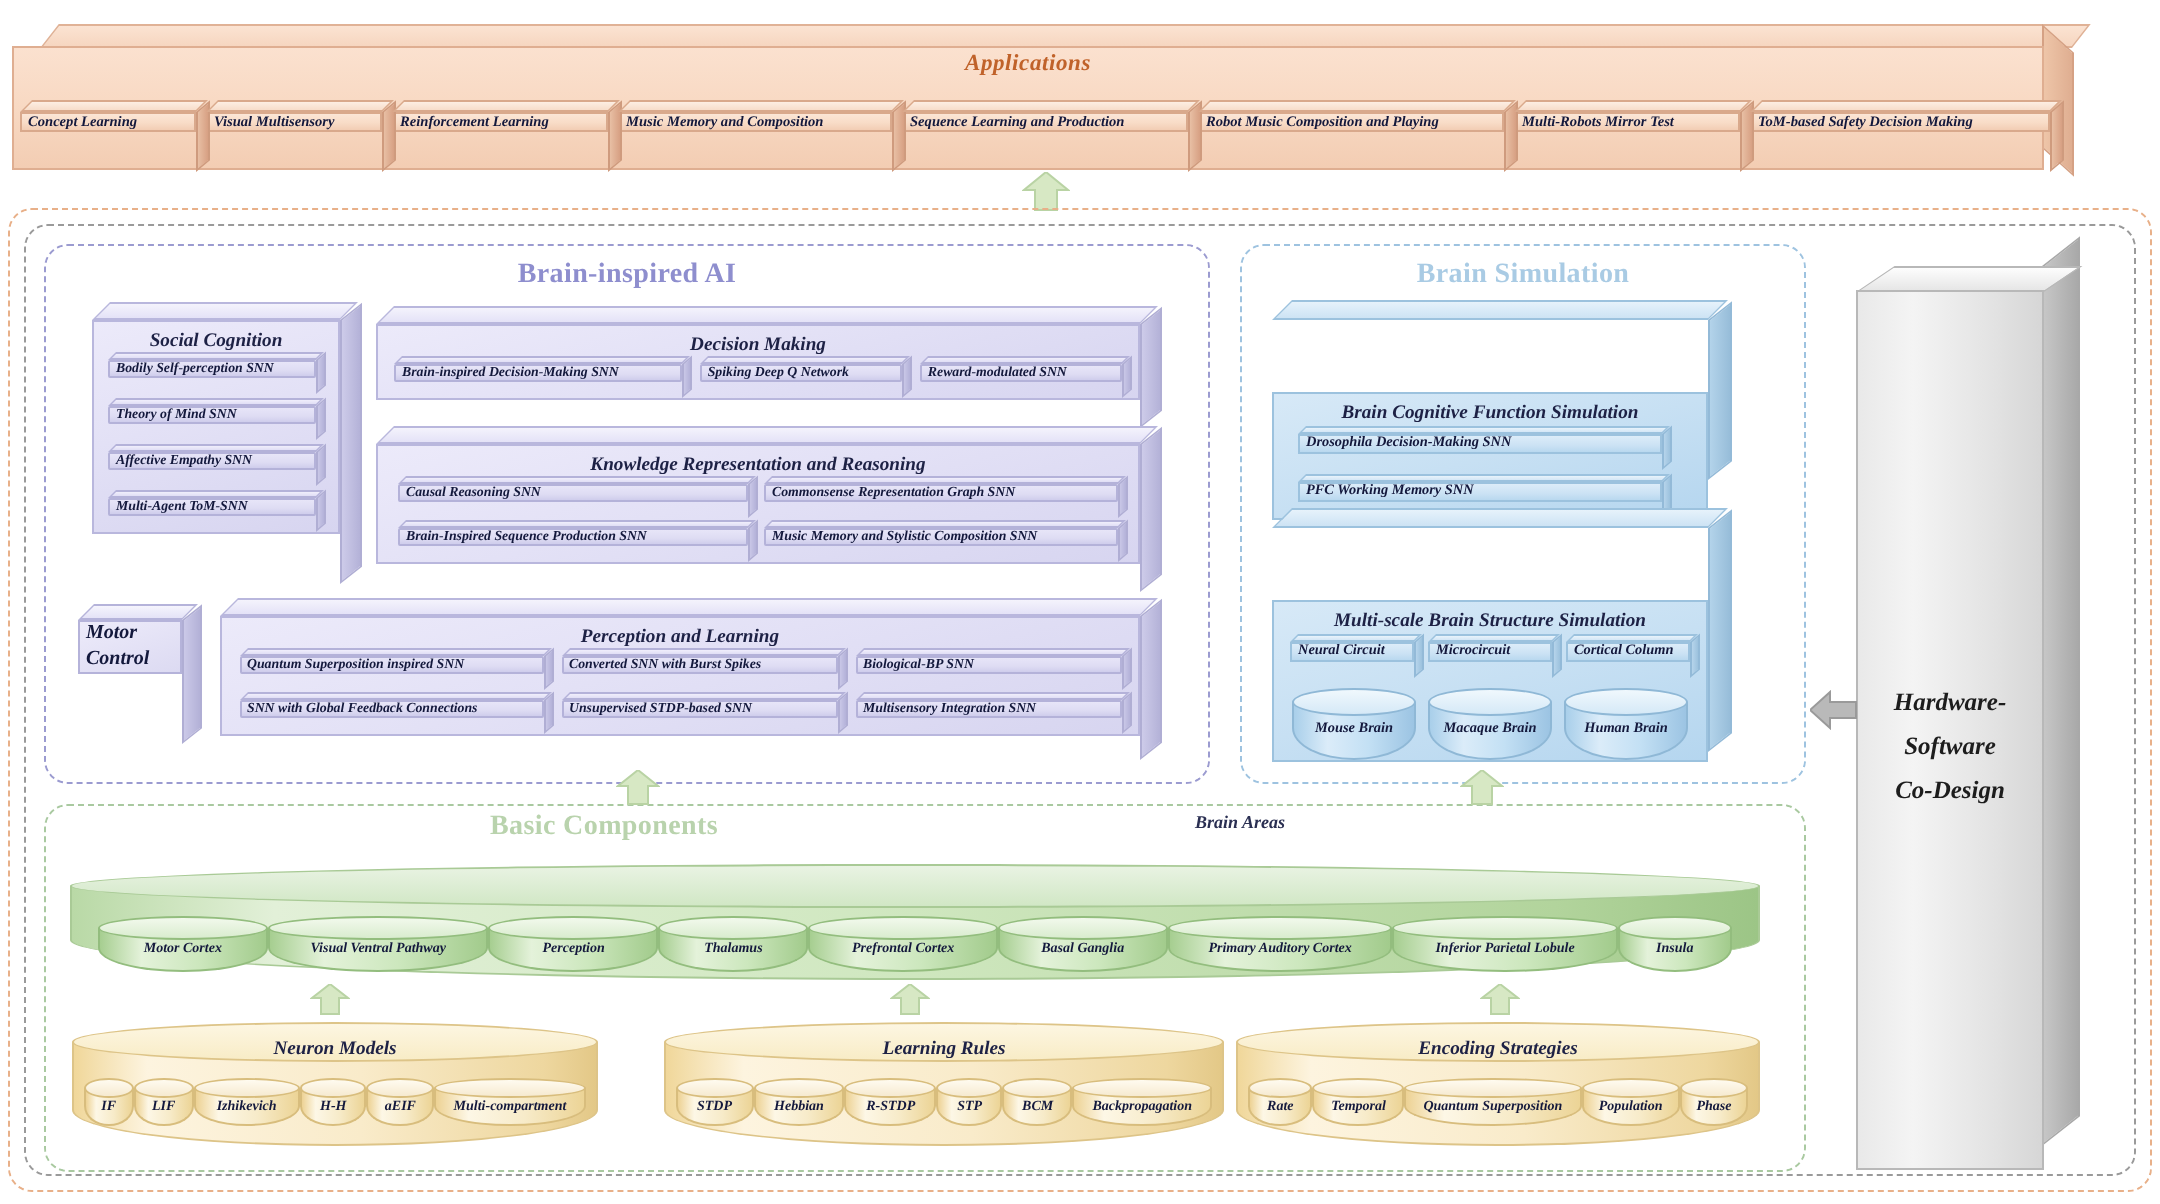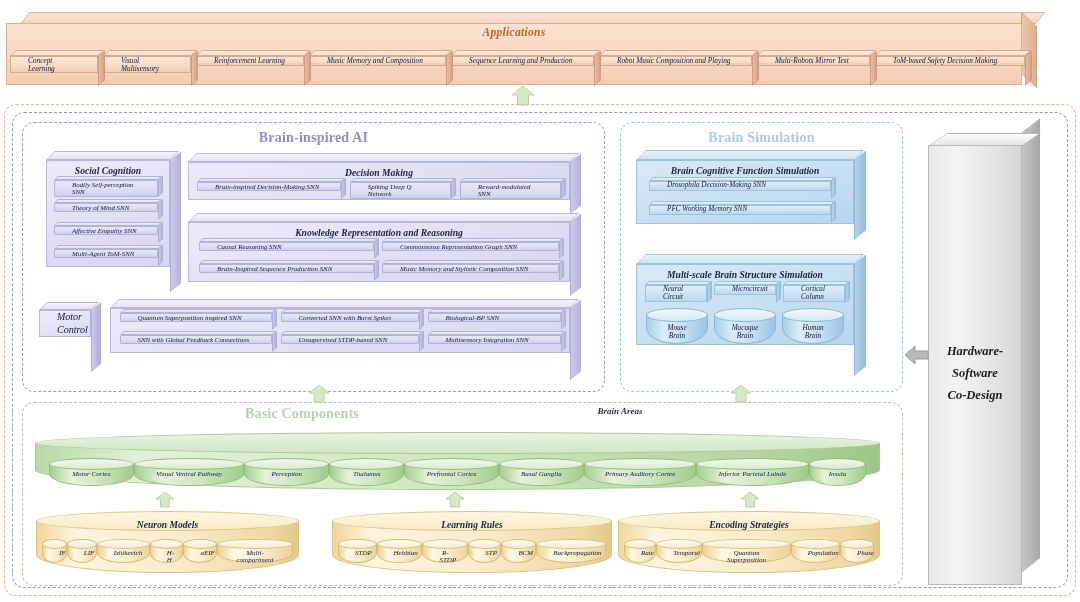--- a/index.html
+++ b/index.html
@@ -7,22 +7,22 @@
   html, body {
     margin: 0; padding: 0;
     width: 1080px; height: 602px;
     background: #ffffff;
     font-family: "Liberation Serif", "DejaVu Serif", serif;
     overflow: hidden;
   }
   #root { position: relative; width: 1080px; height: 602px; }
 
   .lbl {
-    font-style: italic; font-weight: normal; color: #13183c;
-    line-height: 1.05; padding: 0 17px;
+    font-style: italic; font-weight: bold; color: #13183c;
+    line-height: 1.05; padding: 0 3px;
   }
 
   
   #apps-slab {
     position: absolute; left: 6px; top: 12px; width: 1044px; height: 74px;
   }
   #apps-top {
     position: absolute; left: 14px; top: 0; width: 1016px; height: 12px;
     background: linear-gradient(180deg,#fbe3d2,#f6d6c0);
     border: 1px solid #e0b296;
@@ -156,21 +156,21 @@
     position: absolute; left: 0; top: -8px; width: 52px; height: 8px;
     background: linear-gradient(180deg,#f5f4fd,#e4e2f7);
     border: 1px solid #b5b3da; transform: skewX(-45deg);
     transform-origin: bottom left; z-index: 1;
   }
 
   
   .bgroup { position: absolute; }
   .bgroup > .face {
     background: linear-gradient(165deg,#d7e9f7 0%,#c7e0f3 50%,#b5d6ef 100%);
-    border: 1px solid #9cc2de; display: block;
+    border: 1px solid #9cc2de; display: block; margin-top: 36px;
   }
   .bgroup > .side-r {
     position: absolute; width: 12px; top: 0; bottom: 0; right: -12px;
     background: linear-gradient(90deg,#b3d3ea,#97bdd9);
     border: 1px solid #93bad8; transform: skewY(-38deg);
     transform-origin: bottom left; z-index: 1;
   }
   .bgroup > .side-t {
     position: absolute; height: 10px; left: 0; right: 0; top: -10px;
     background: linear-gradient(180deg,#e6f2fb,#cde3f4);
@@ -484,20 +484,21 @@
     <div class="face lbl">
       <span>Motor</span>
       <span>Control</span>
     </div>
   </div>
 
   <div class="pgroup" id="percep" style="left:110px;top:308px;width:460px;height:72px;">
     <div class="side-t"></div>
     <div class="side-r"></div>
     <div class="face">
+      <div class="gtitle">Perception and Learning</div>
       <div id="percep-items" style="padding:4px 8px 0 8px;display:flex;flex-wrap:wrap;gap:5px 9px;justify-content:center;">
           <div class="chip" style="width: 152px;">
             <div class="side-t"></div>
             <div class="side-r"></div>
             <div class="face lbl">Quantum Superposition inspired SNN</div>
           </div>
           <div class="chip" style="width: 138px;">
             <div class="side-t"></div>
             <div class="side-r"></div>
             <div class="face lbl">Converted SNN with Burst Spikes</div>

